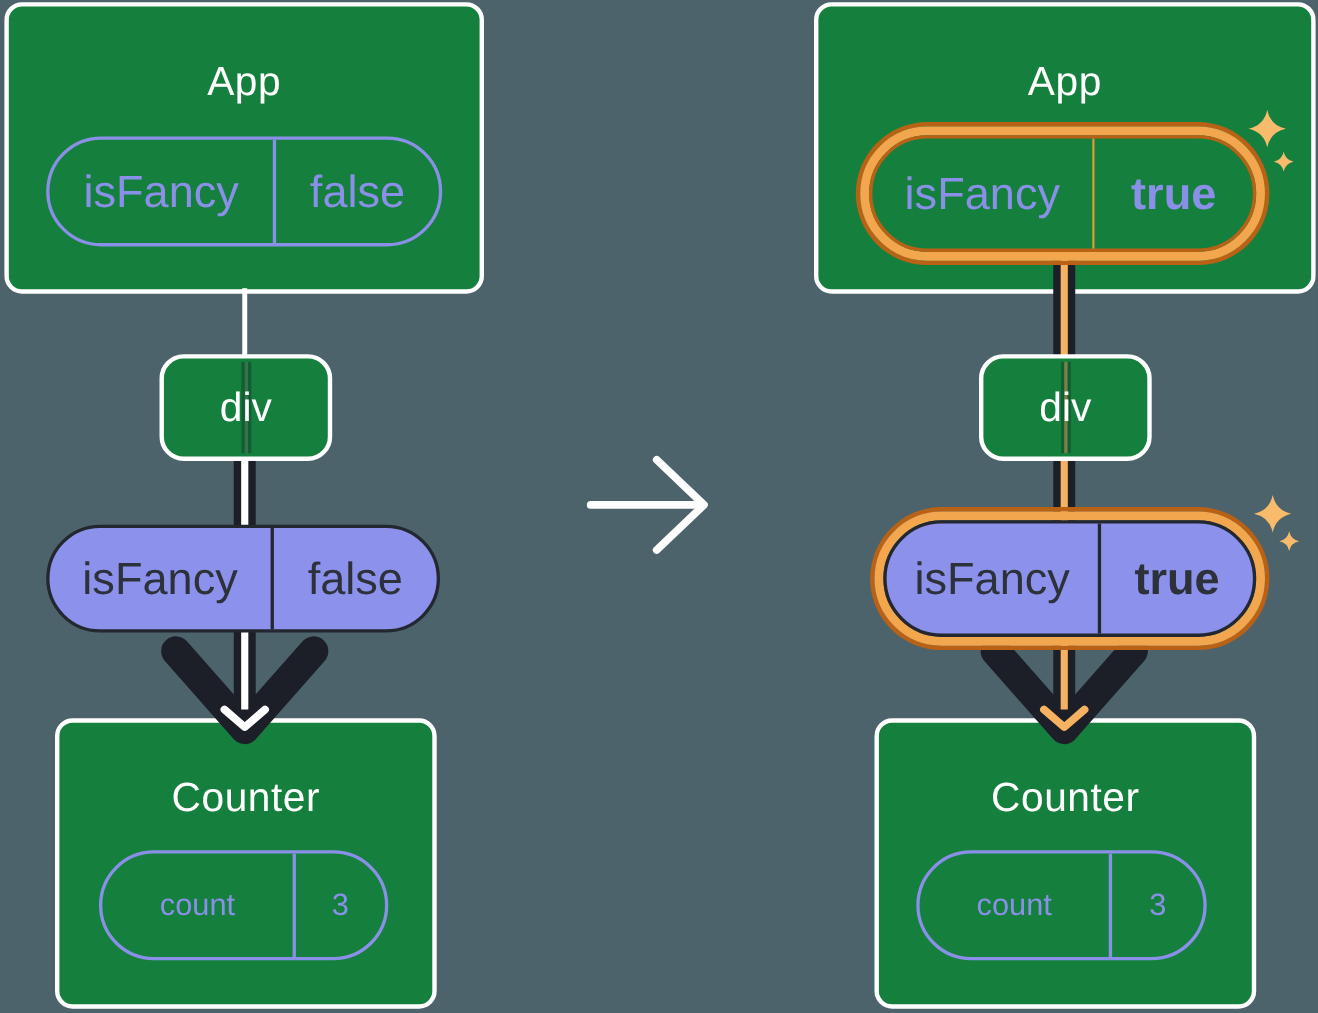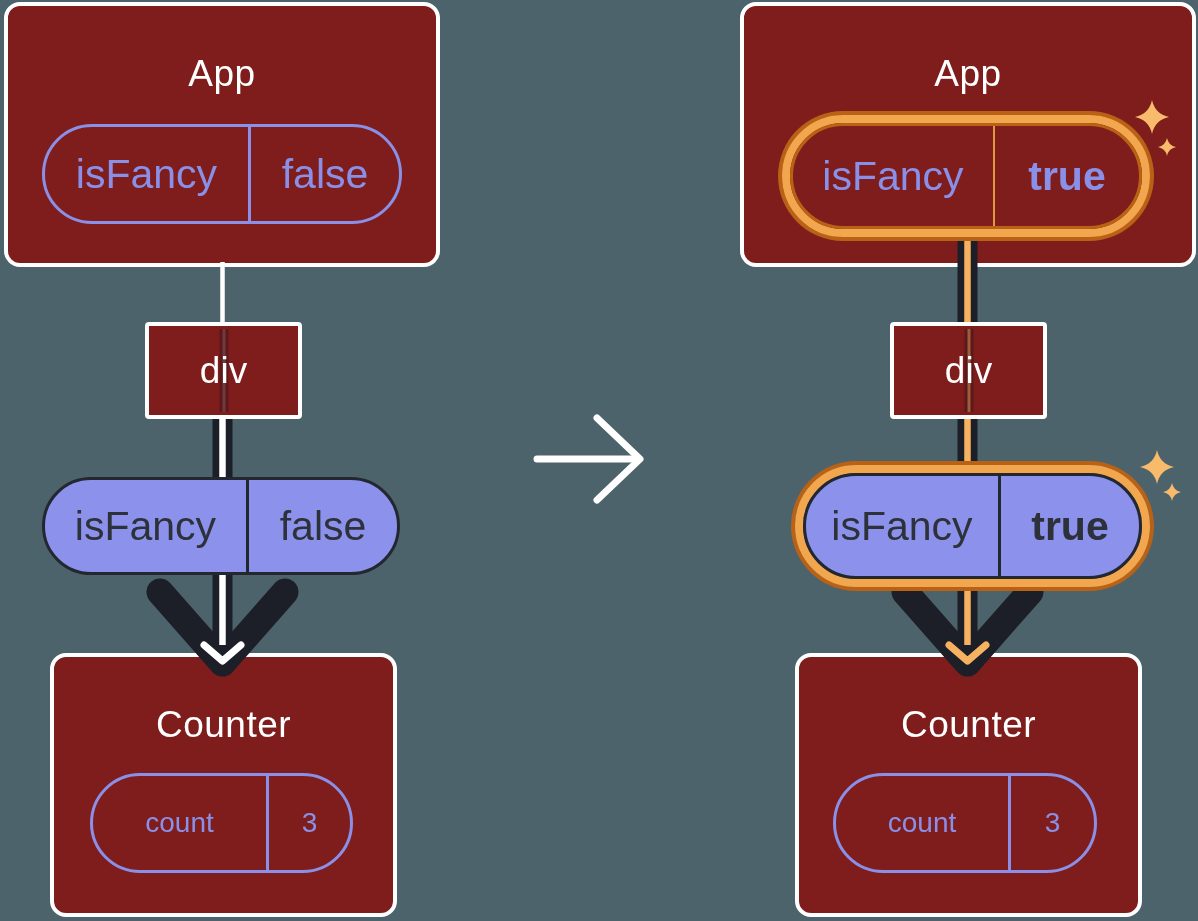--- a/index.html
+++ b/index.html
@@ -4,29 +4,29 @@
 <style>
   html,body { margin:0; padding:0; background:#4D636C; }
   .stage {
     position:relative; width:1198px; height:921px; overflow:hidden;
     background:#4D636C;
     font-family:"Liberation Sans", sans-serif;
   }
   
   .box {
     position:absolute; box-sizing:border-box;
-    background:#7f1d1d; border:4px solid #FFFFFF; border-radius:16px;
+    background:#15803d; border:4px solid #FFFFFF; border-radius:16px;
     z-index:1;
   }
   .box-title {
     margin-top:47px; text-align:center; color:#FFFFFF;
     font-size:37px; font-weight:500; letter-spacing:0.5px;
   }
   .small-box {
-    z-index:3; border-radius:4px;
+    z-index:3; border-radius:22px;
     display:flex; align-items:center; justify-content:center;
   }
   .div-label { position:relative; z-index:2; color:#FFFFFF; font-size:37px; }
   
   .ghost {
     position:absolute; left:50%; top:3px; bottom:3px; width:9px;
     transform:translateX(-50%); background:rgba(16,19,27,0.32); z-index:1;
   }
   .ghost::after { content:""; position:absolute; left:3px; top:0; bottom:0; width:3px; }
   .ghost-white::after  { background:rgba(255,255,255,0.14); }

